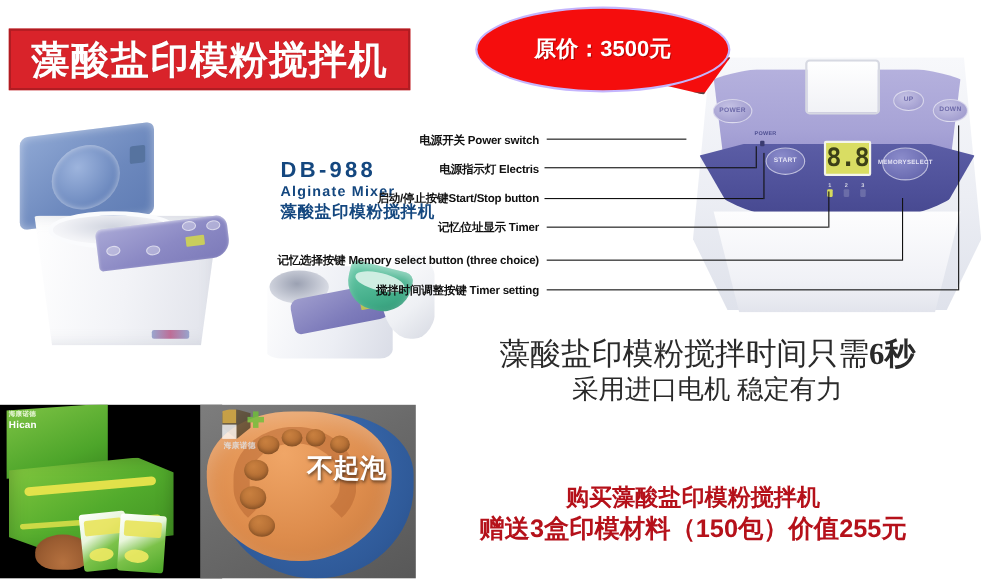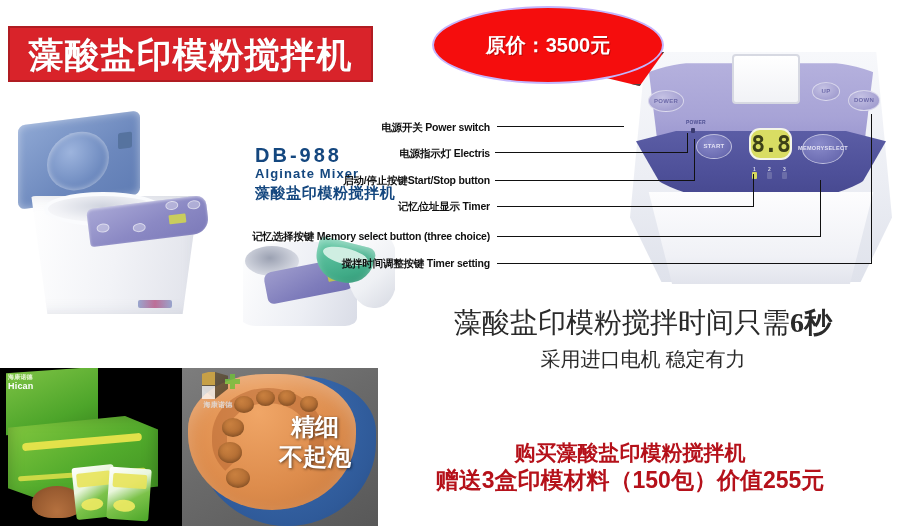--- a/index.html
+++ b/index.html
@@ -274,21 +274,21 @@
   .dev-powerled {
     position: absolute; left: 71px; top: 82px;
     width: 4px; height: 5px;
     background: #3a3b70; border-radius: 1px;
   }
   .dev-lcd {
     position: absolute; left: 129px; top: 82px;
     width: 43px; height: 32px;
     background: #d9dd63;
     border: 2px solid #f4f5ea;
-    border-radius: 11px;
+    border-radius: 2px;
     display: flex; align-items: center; justify-content: center;
     color: #3c4018; font-size: 23px; font-weight: bold;
     font-family: "DejaVu Sans Mono", monospace;
     letter-spacing: -1px; line-height: 1;
   }
   .dev-leds { position: absolute; left: 131px; top: 120px; width: 42px; height: 14px; }
   .dev-leds .num {
     position: absolute; top: 0; color: #d8dae6; font-size: 5px; font-weight: bold;
   }
   .dev-leds .dot {
@@ -319,21 +319,21 @@
   
   .slogan {
     position: absolute;
     left: 388px; top: 306px;
     width: 510px;
     text-align: center;
     color: #2a2a2a;
     font-family: "Liberation Serif", "DejaVu Serif", serif;
   }
   .slogan .s1 { font-size: 28px; line-height: 1.22; white-space: nowrap; }
-  .slogan .s2 { font-size: 20px; line-height: 1.28; white-space: nowrap; margin-top: 7px; }
+  .slogan .s2 { font-size: 24px; line-height: 1.28; white-space: nowrap; }
   .slogan b { font-weight: bold; }
 
   
   .promo {
     position: absolute;
     left: 360px; top: 440px;
     width: 540px;
     text-align: center;
     color: #b5111a;
     font-weight: bold;
@@ -614,18 +614,17 @@
     <div class="imp-watermark">
       <span class="wm-shield"></span>
       <span class="wm-q1"></span>
       <span class="wm-q2"></span>
       <span class="wm-cross-v"></span>
       <span class="wm-cross-h"></span>
       <span class="wm-text">海康诺德</span>
     </div>
 
     <div class="imp-overlay">
-      <div class="o1">精细</div>
       <div class="o2">不起泡</div>
     </div>
   </div>
 
 </div>
 
 </body></html>

